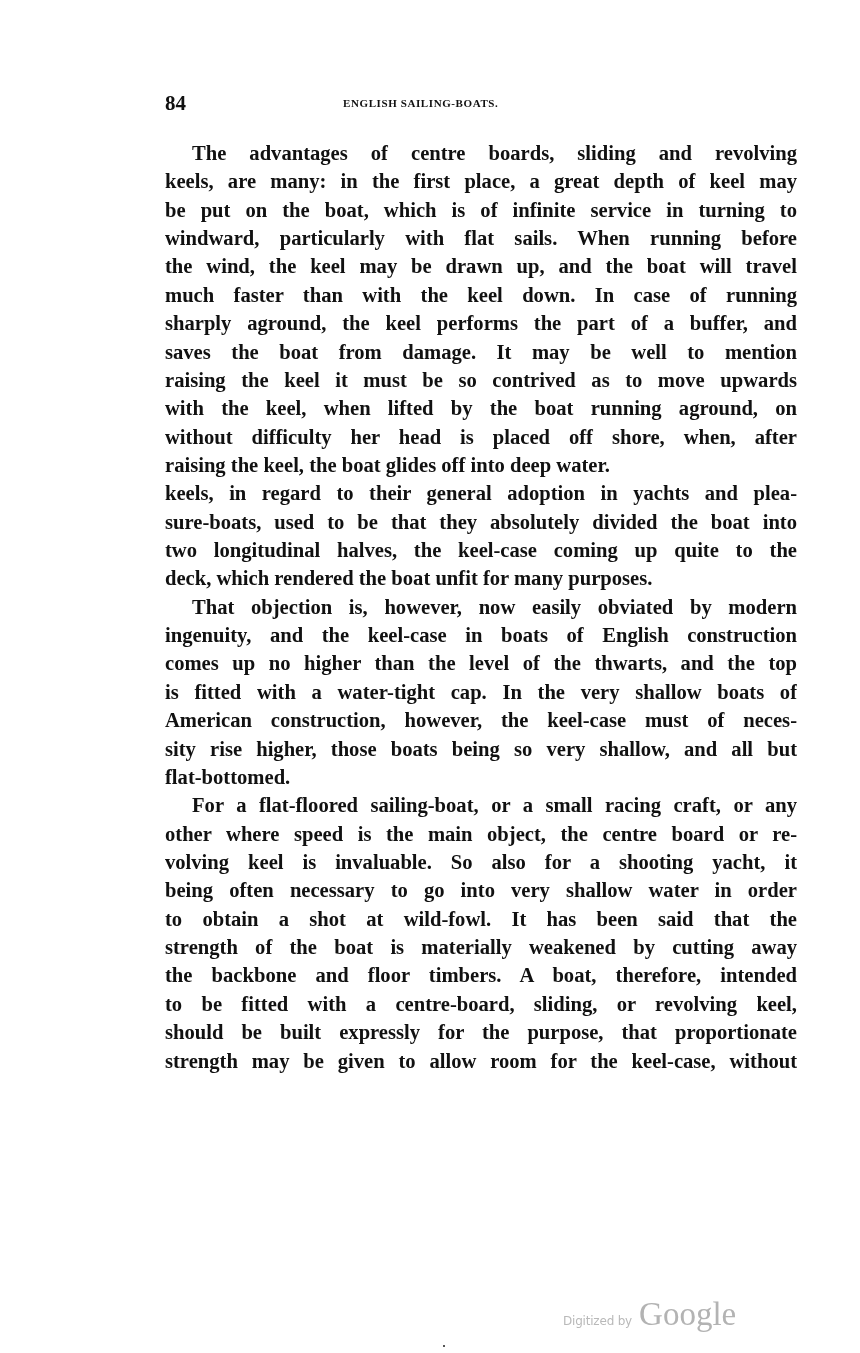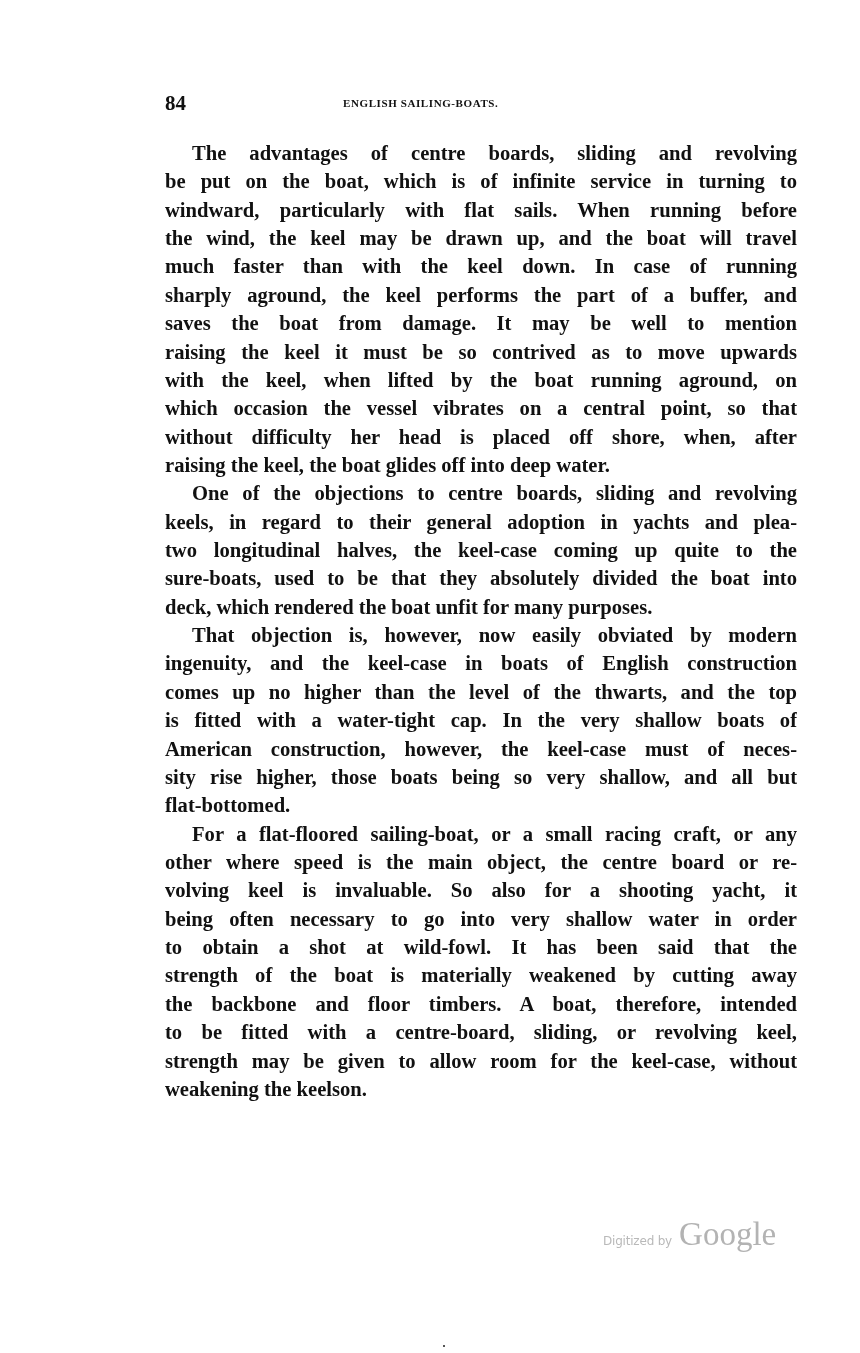--- a/index.html
+++ b/index.html
@@ -68,24 +68,23 @@
     .line.indent {
       padding-left: 27px;
       font-family: Liberation Serif, serif;
     }
     .line.last {
       text-align-last: left;
     }
     .watermark {
       position: absolute;
       left: 563px;
-      top: 1216px;
+      top: 1296px;
       color: #b9b9b9;
       white-space: nowrap;
-      margin-left: 40px;
     }
     .watermark .small {
       font-family: "DejaVu Sans", "Liberation Sans", sans-serif;
       font-size: 12px;
       vertical-align: baseline;
       letter-spacing: -0.2px;
     }
     .watermark .big {
       font-family: "Liberation Serif", "DejaVu Serif", serif;
       font-size: 33px;
@@ -108,38 +107,37 @@
 
   <div class="running-head">
     <span class="page-number">84</span>
     <span class="running-title">ENGLISH SAILING-BOATS.</span>
   </div>
 
   <div class="body-text">
 
     <div>
       <span class="line indent">The advantages of centre boards, sliding and revolving</span>
+      <span class="line">keels, are many: in the first place, a great depth of keel may</span>
       <span class="line">be put on the boat, which is of infinite service in turning to</span>
       <span class="line">windward, particularly with flat sails.  When running before</span>
       <span class="line">the wind, the keel may be drawn up, and the boat will travel</span>
       <span class="line">much faster than with the keel down.  In case of running</span>
       <span class="line">sharply aground, the keel performs the part of a buffer, and</span>
       <span class="line">saves the boat from damage.  It may be well to mention</span>
       <span class="line">raising the keel it must be so contrived as to move upwards</span>
       <span class="line">with the keel, when lifted by the boat running aground, on</span>
-      <span class="line">which occasion the vessel vibrates on a central point, so that</span>
       <span class="line">without difficulty her head is placed off shore, when, after</span>
       <span class="line last">raising the keel, the boat glides off into deep water.</span>
     </div>
 
     <div>
-      <span class="line indent">One of the objections to centre boards, sliding and revolving</span>
       <span class="line">keels, in regard to their general adoption in yachts and plea-</span>
+      <span class="line">sure-boats, used to be that they absolutely divided the boat into</span>
       <span class="line">two longitudinal halves, the keel-case coming up quite to the</span>
-      <span class="line">sure-boats, used to be that they absolutely divided the boat into</span>
       <span class="line last">deck, which rendered the boat unfit for many purposes.</span>
     </div>
 
     <div>
       <span class="line indent">That objection is, however, now easily obviated by modern</span>
       <span class="line">ingenuity, and the keel-case in boats of English construction</span>
       <span class="line">comes up no higher than the level of the thwarts, and the top</span>
       <span class="line">is fitted with a water-tight cap.  In the very shallow boats of</span>
       <span class="line">American construction, however, the keel-case must of neces-</span>
       <span class="line">sity rise higher, those boats being so very shallow, and all but</span>
@@ -148,22 +146,22 @@
 
     <div>
       <span class="line indent">For a flat-floored sailing-boat, or a small racing craft, or any</span>
       <span class="line">other where speed is the main object, the centre board or re-</span>
       <span class="line">volving keel is invaluable.  So also for a shooting yacht, it</span>
       <span class="line">being often necessary to go into very shallow water in order</span>
       <span class="line">to obtain a shot at wild-fowl.  It has been said that the</span>
       <span class="line">strength of the boat is materially weakened by cutting away</span>
       <span class="line">the backbone and floor timbers.  A boat, therefore, intended</span>
       <span class="line">to be fitted with a centre-board, sliding, or revolving keel,</span>
+      <span class="line">should be built expressly for the purpose, that proportionate</span>
       <span class="line">strength may be given to allow room for the keel-case, without</span>
-      <span class="line last">weakening the keelson.</span>
     </div>
 
   </div>
 
   <div class="watermark">
     <span class="small">Digitized by</span>
     <span class="big">Google</span>
   </div>
 
   <div class="speck"></div>

